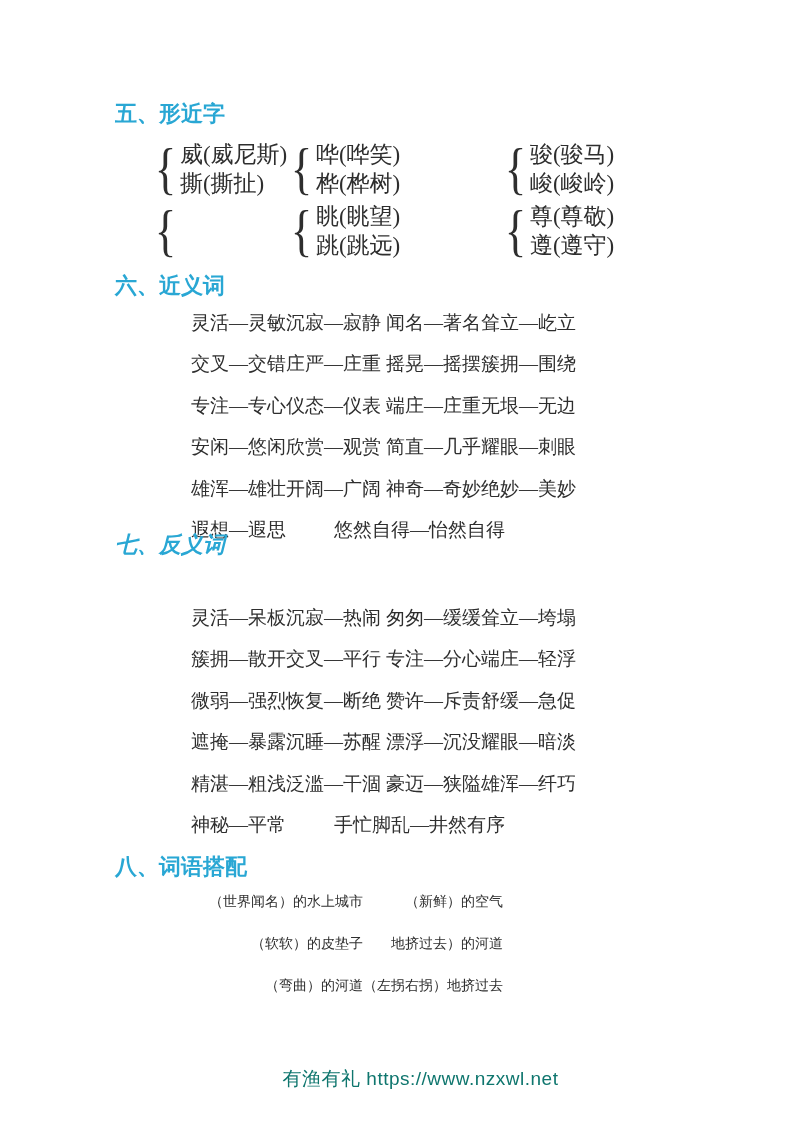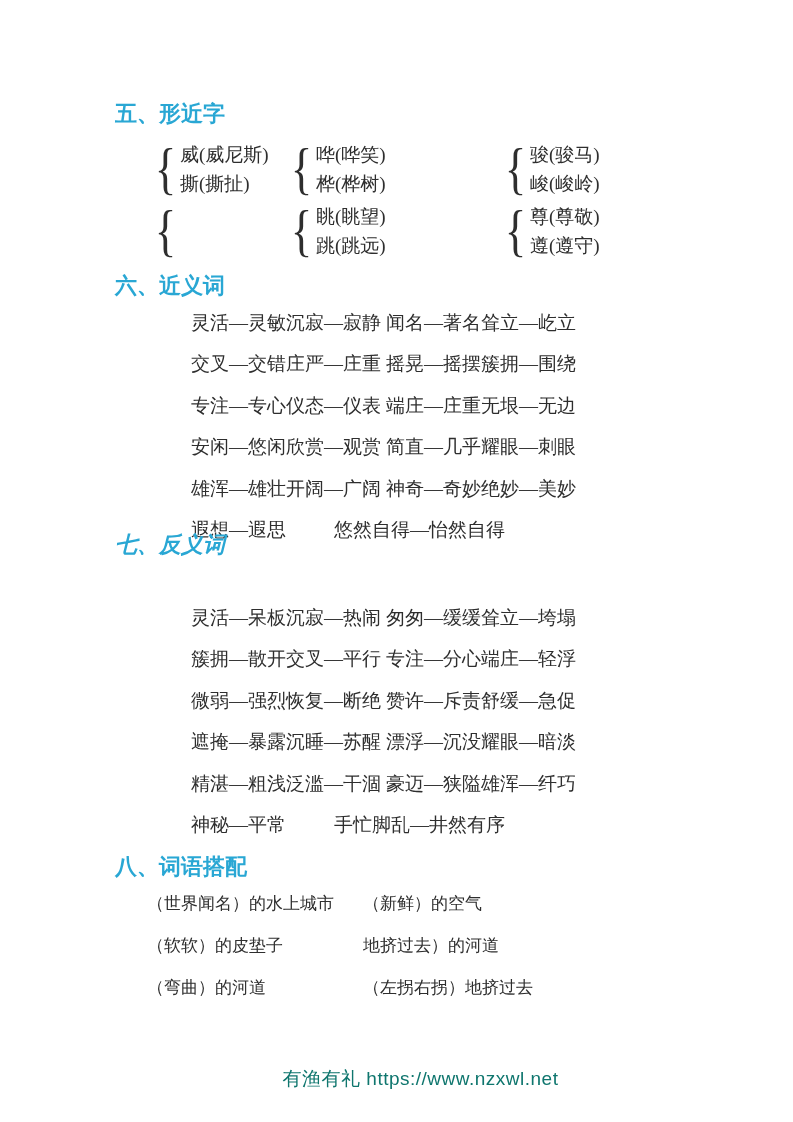--- a/index.html
+++ b/index.html
@@ -31,21 +31,21 @@
     grid-auto-rows:62px;
   }
   .char-group{display:flex;align-items:center;height:58px;}
   .brace{
     font-size:56px;line-height:58px;font-weight:400;
     margin-right:1px;
     transform:scaleX(.8);
     color:#2e2e2e;
   }
   .char-lines{display:flex;flex-direction:column;}
-  .char-line{font-size:19px;line-height:29px;white-space:nowrap;}
+  .char-line{font-size:23px;line-height:29px;white-space:nowrap;}
 
   
   .pairlist{position:absolute;left:143px;}
   #syn-list{top:312px;}
   #ant-list{top:607px;}
   .wordrow{
     display:grid;
     grid-template-columns:95px 100px 95px auto;
     height:41.4px;
     align-content:start;
@@ -53,21 +53,21 @@
   }
   .wordrow span{white-space:nowrap;margin-left:48px;}
   .wordrow.loose{display:flex;}
 
   
   #coll-list{position:absolute;left:147px;top:894px;}
   .collrow{
     display:grid;
     grid-template-columns:216px auto;
     height:42px;align-content:start;
-    font-size:17px;line-height:1.2;
+    font-size:14px;line-height:1.2;text-align:right;
   }
   .collrow span{white-space:nowrap;}
 
   .footer{
     position:absolute;left:0;top:1066px;width:793px;
     text-align:center;
     font-family:"Liberation Sans","DejaVu Sans",sans-serif;
     font-size:19px;color:#0f766e;
     letter-spacing:.5px;
     margin-left:24px;

